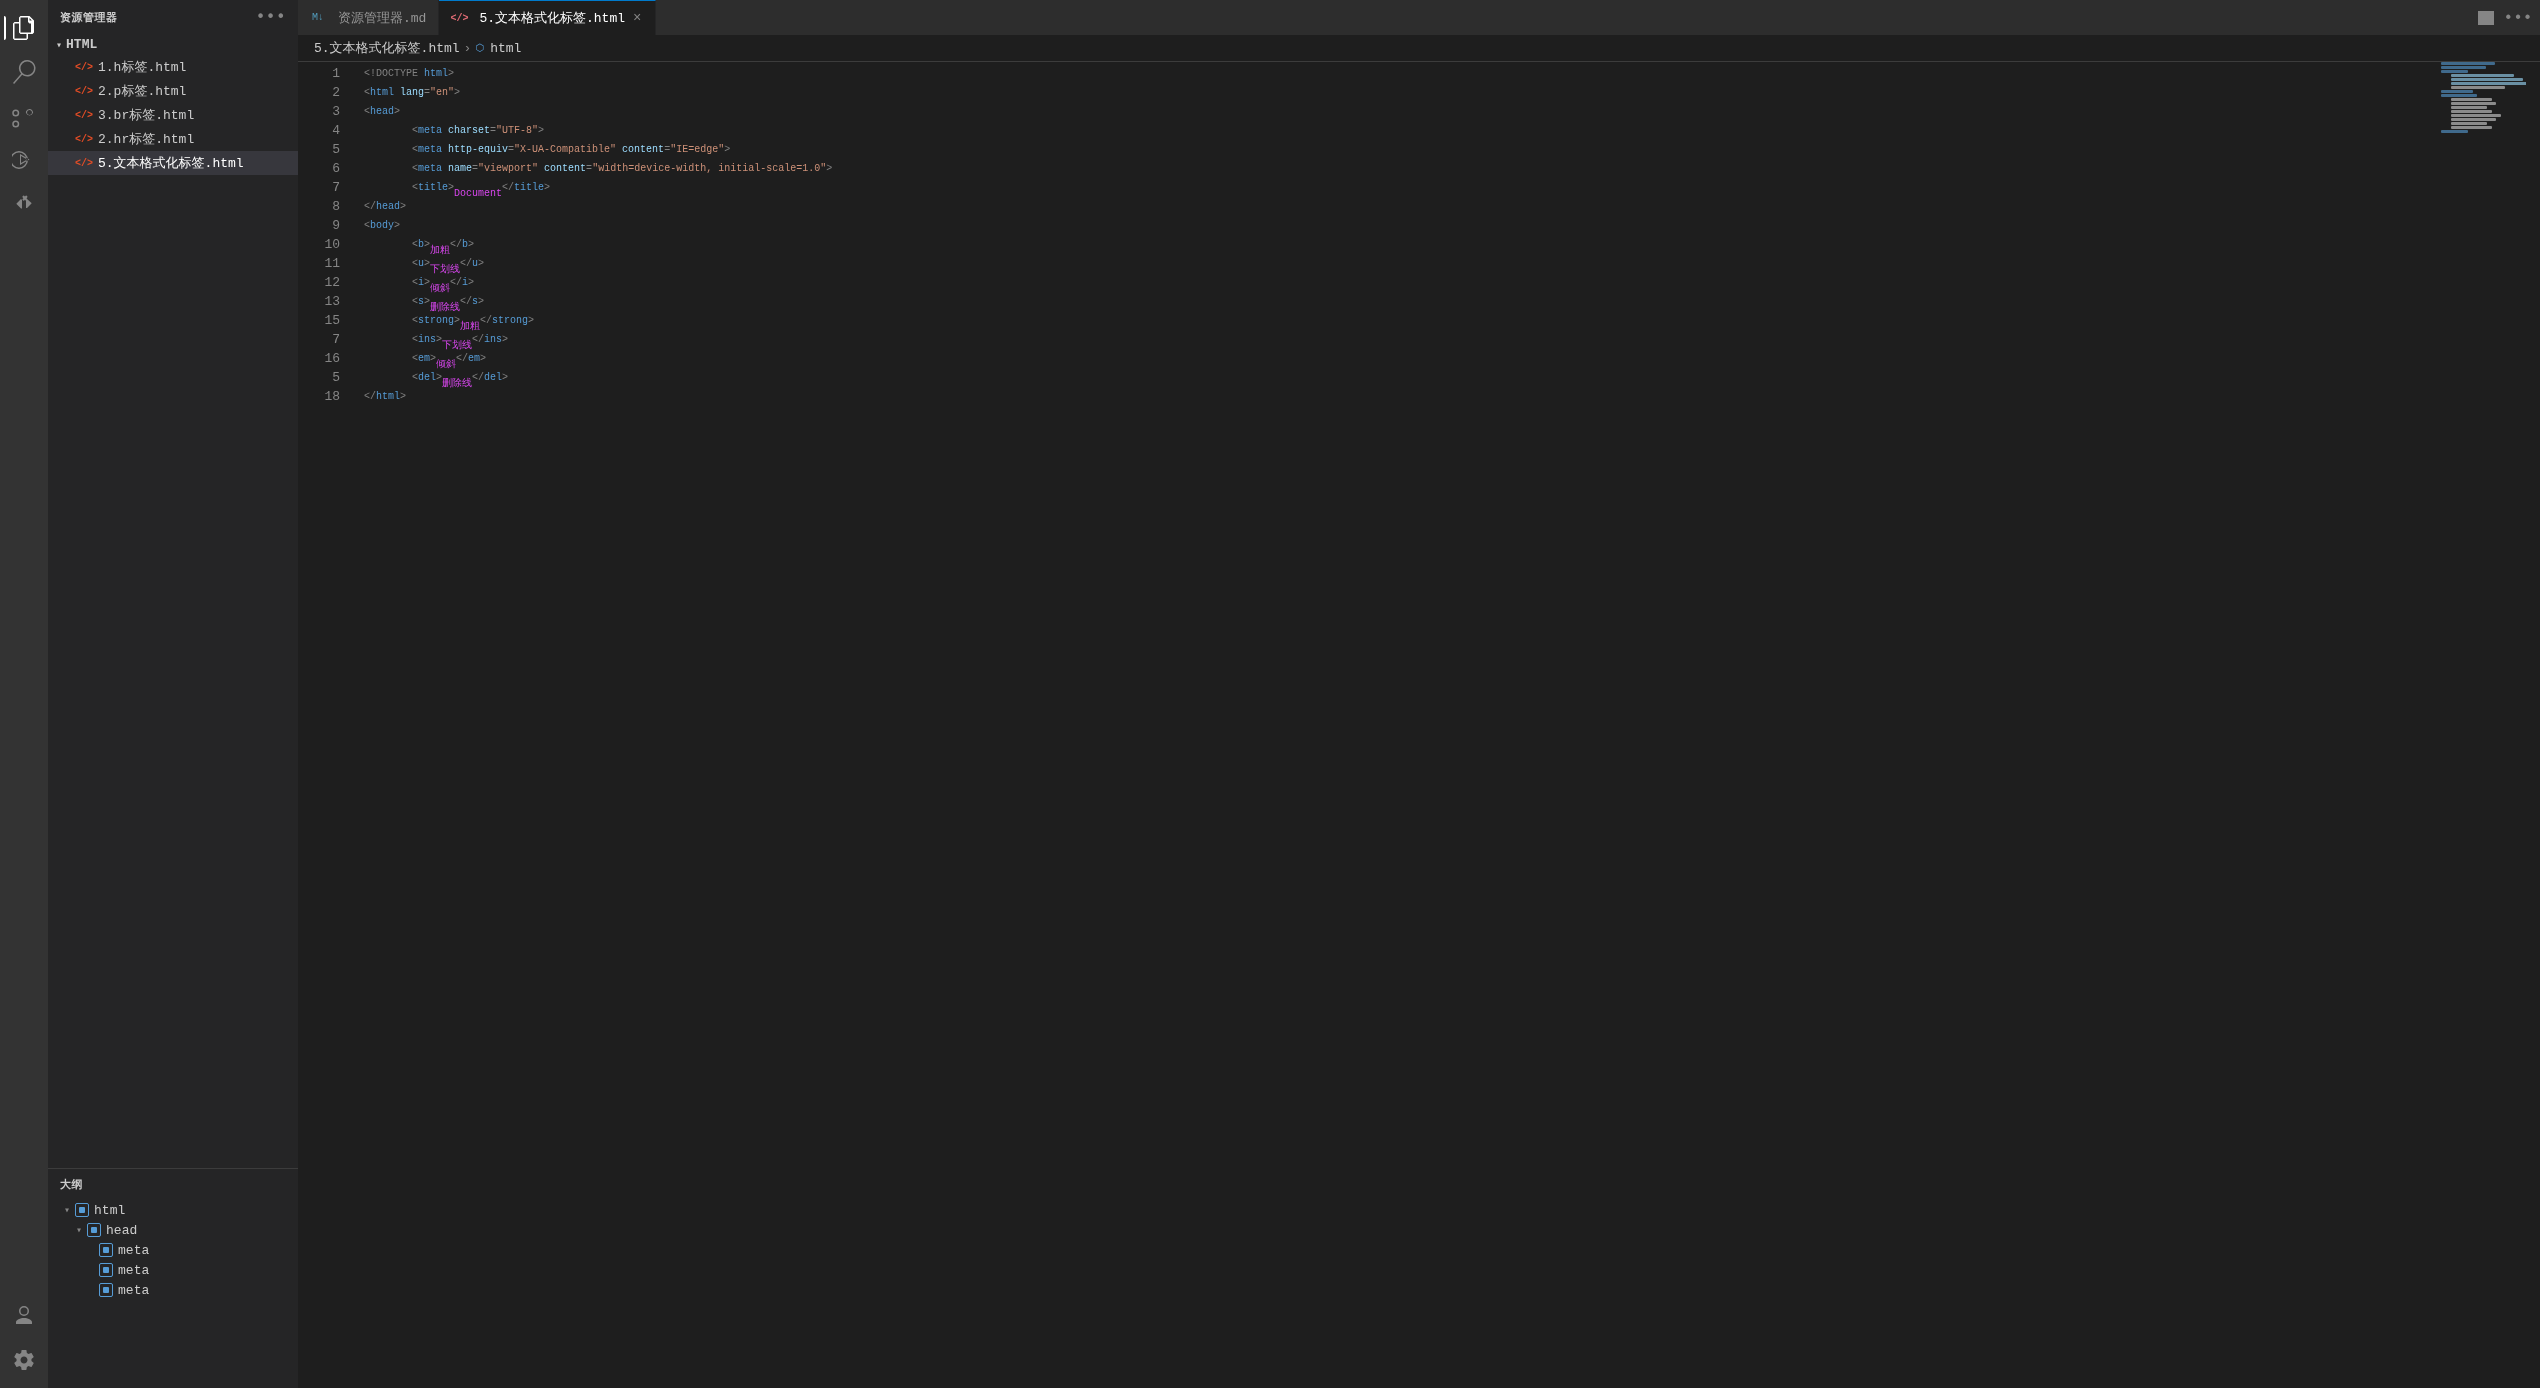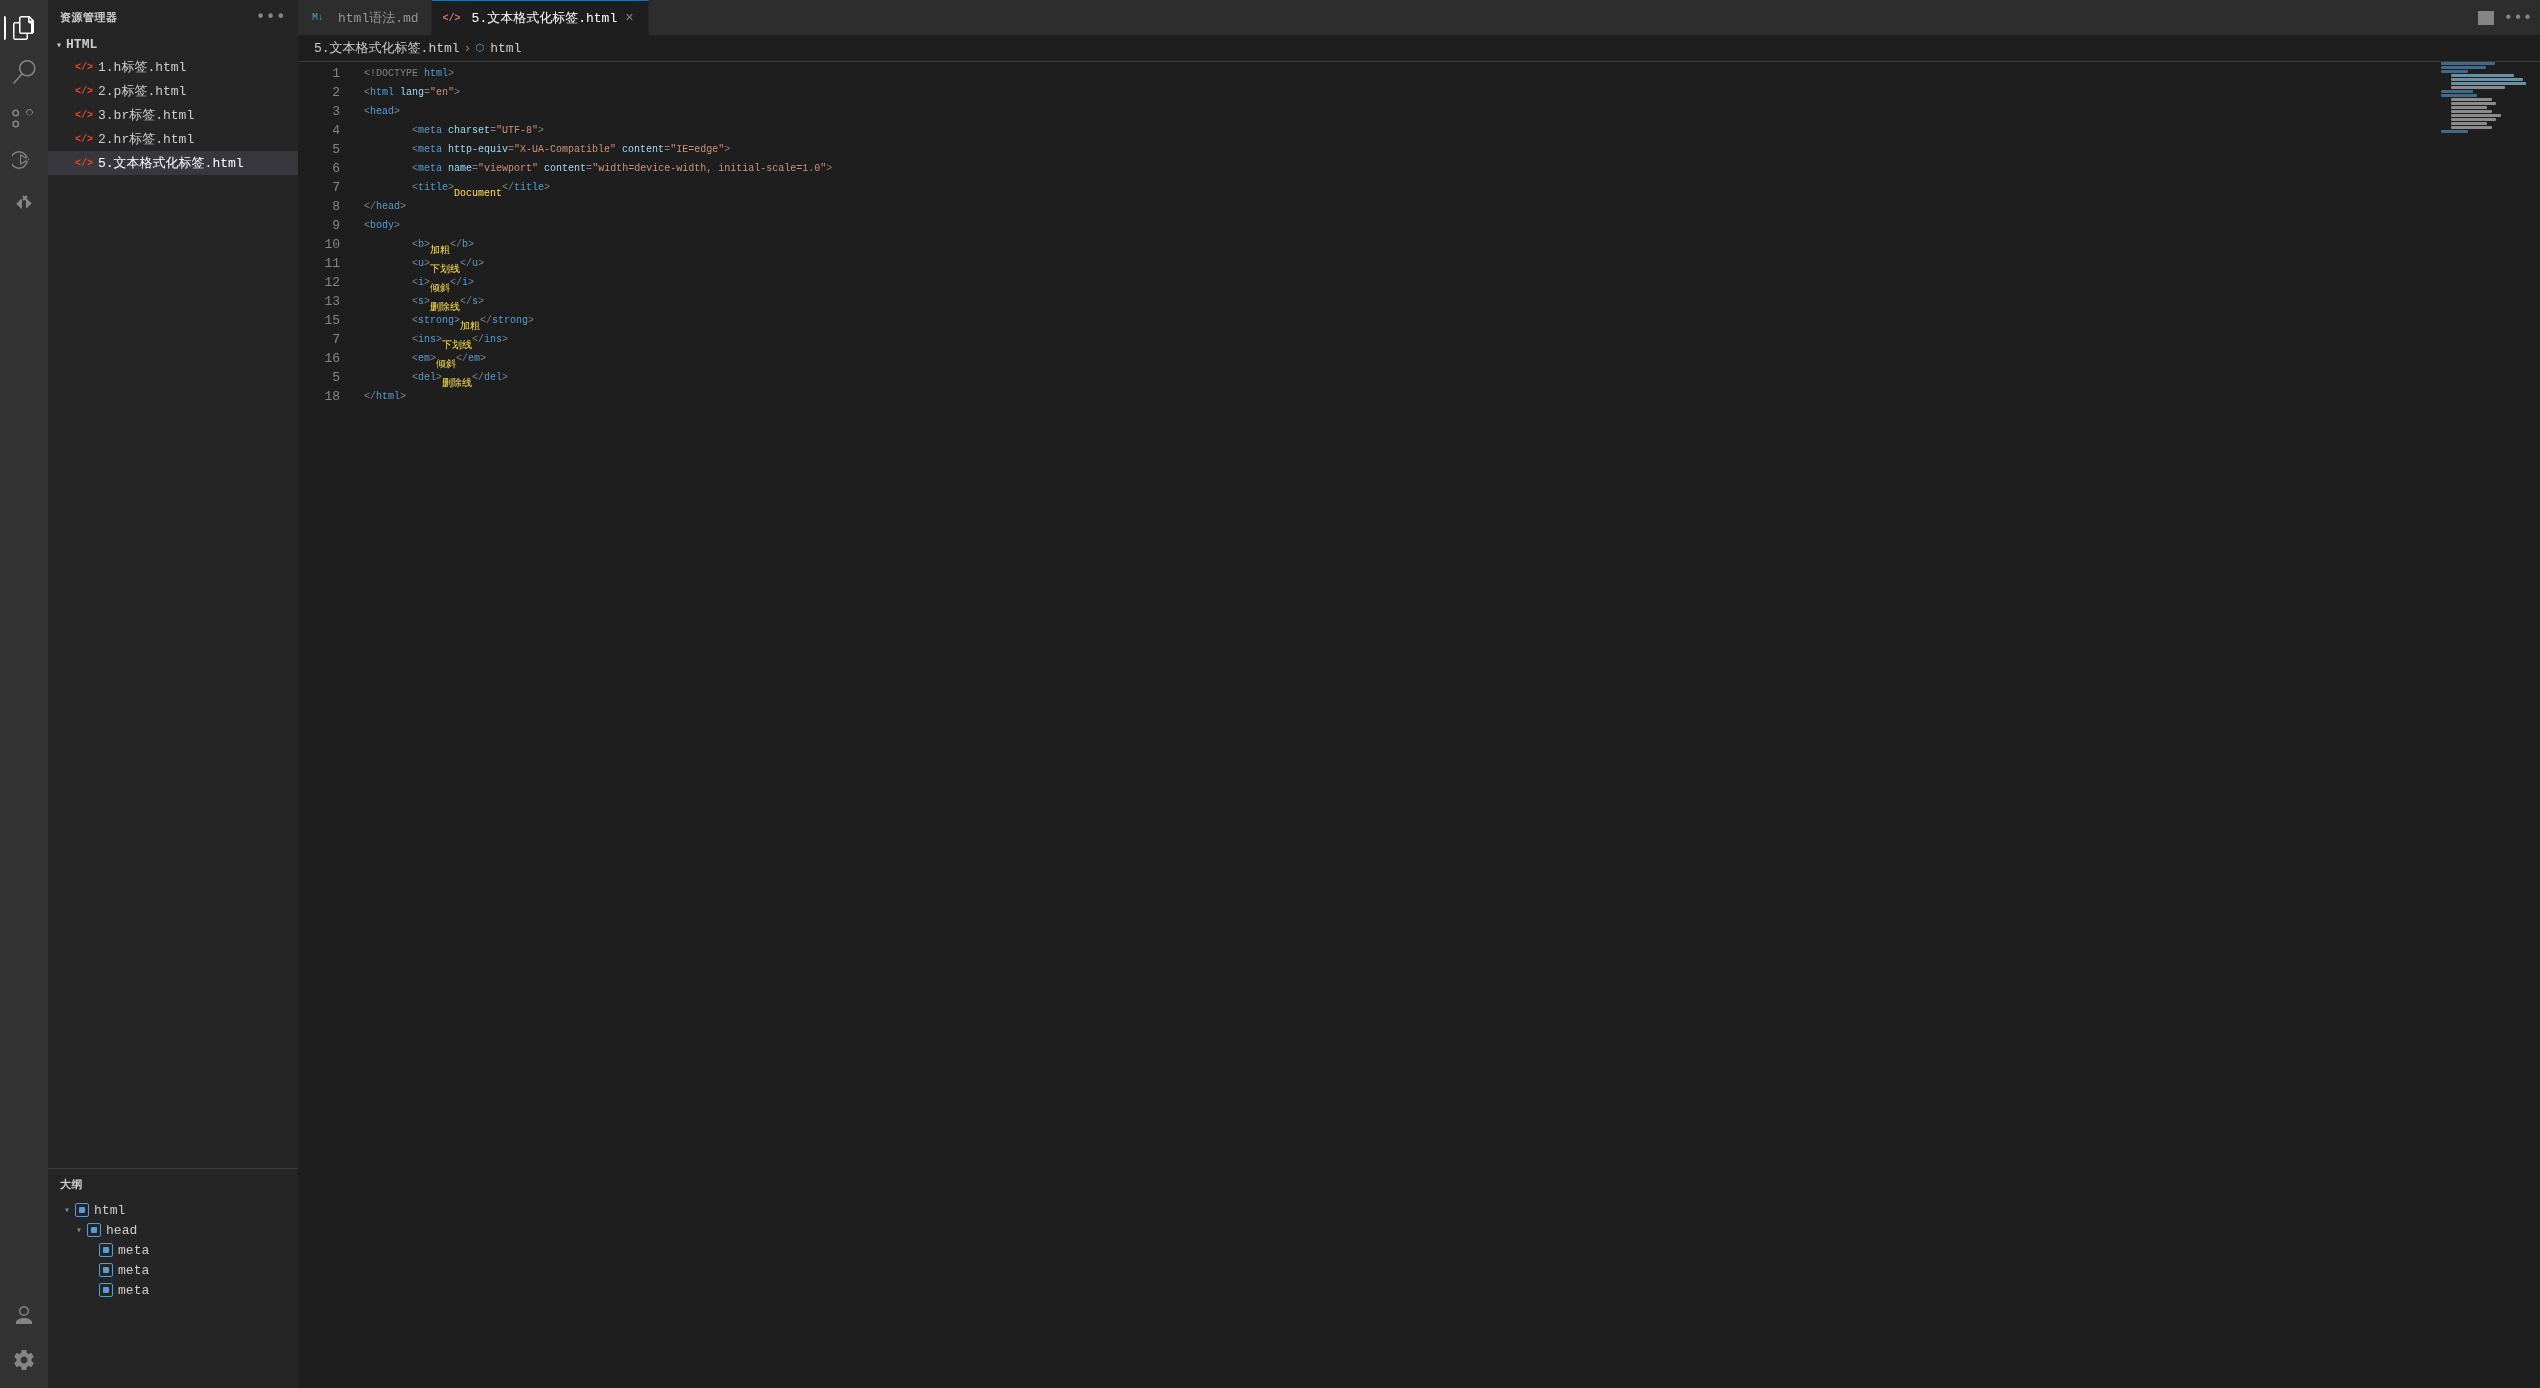--- a/index.html
+++ b/index.html
@@ -279,21 +279,21 @@
       height: 19px;
       white-space: pre;
       display: flex;
       align-items: center;
     }
 
     
     .t-gray { color: #808080; }
     .t-blue { color: #569cd6; }
     .t-orange { color: #ce9178; }
-    .t-white { color: #fde047; margin-top: 11px; }
+    .t-white { color: #d946ef; margin-top: 11px; }
     .t-lt-blue { color: #9cdcfe; }
 
     
     .minimap {
       width: 100px;
       background: #1e1e1e;
       flex-shrink: 0;
       position: relative;
       overflow: hidden;
     }
@@ -457,21 +457,21 @@
   </div>
 </div>
 
 <div class="main">
 
   <div class="tabs-bar">
     <div class="tab">
       <div class="file-icon">
           <span class="md-icon">M↓</span>
         </div>
-      <span>html语法.md</span>
+      <span>资源管理器.md</span>
     </div>
     <div class="tab active">
       <div class="file-icon">
           <span class="html-icon" style="color:#e06c75">&lt;/&gt;</span>
         </div>
       <span>5.文本格式化标签.html</span>
       <span class="tab-close">×</span>
     </div>
     <div class="tabs-right">
       <div class="tabs-right-btn">

